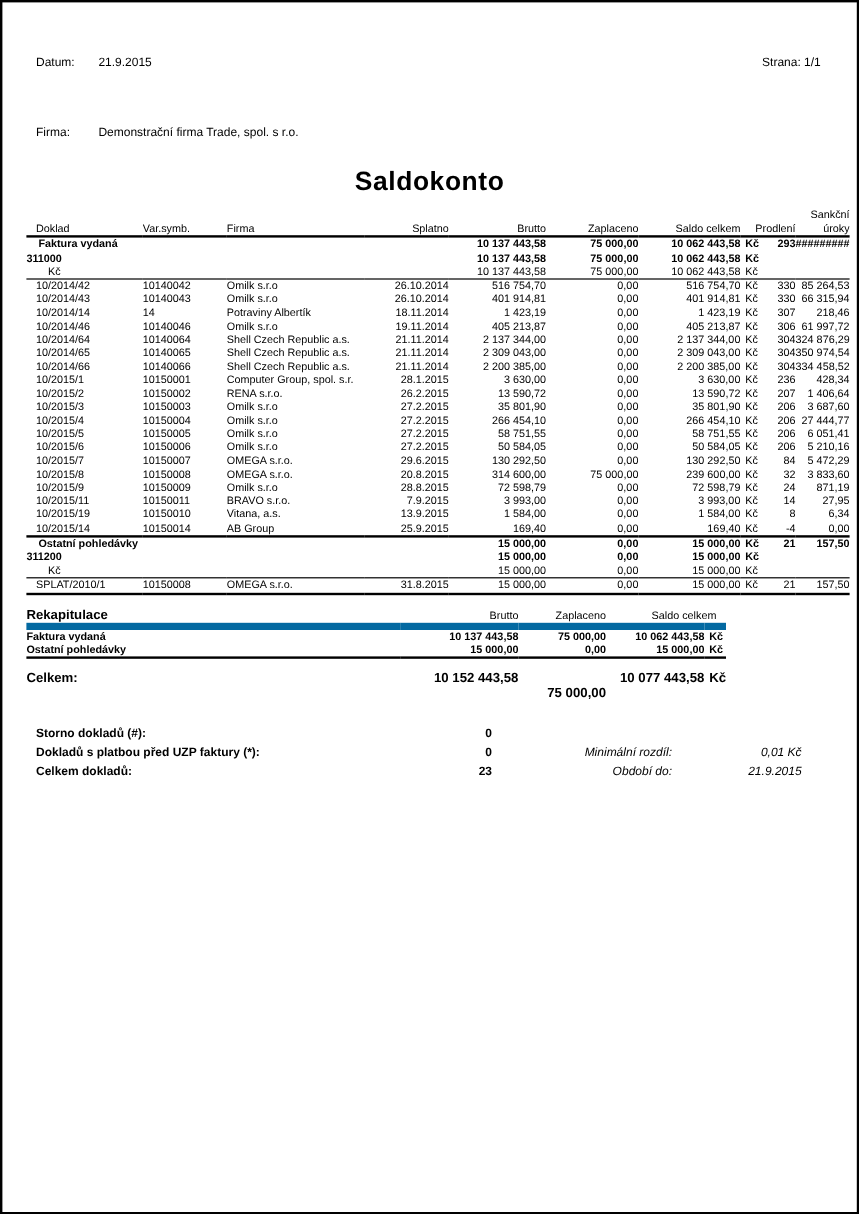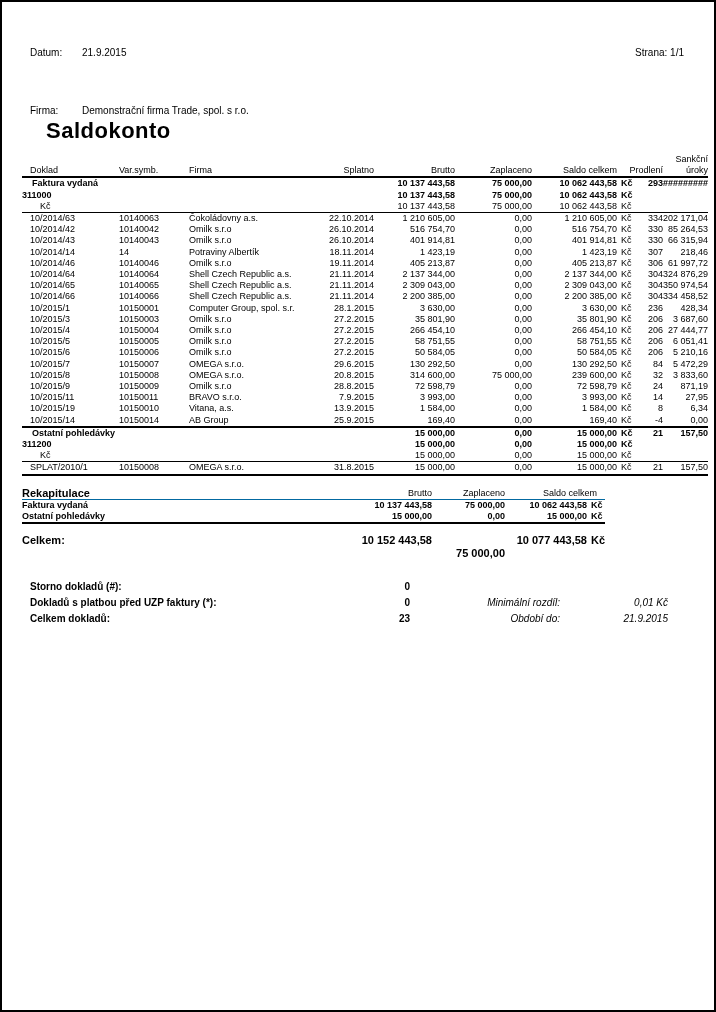--- a/index.html
+++ b/index.html
@@ -6,40 +6,40 @@
   .page{
     width:716px;height:1012px;box-sizing:border-box;
     border:2px solid #000;background:#fff;overflow:hidden;
     font-family:"Liberation Sans","DejaVu Sans",sans-serif;color:#000;
   }
   
   .top-header{margin:34px 30px 0 28px;font-size:10px;line-height:14px;}
   .th-row{display:flex;margin-top:44px;}
   .th-left{display:flex;flex:1;}
   .th-label{width:52px;}
-  .page-title{font-weight:bold;font-size:22px;line-height:26px;letter-spacing:0.5px;padding-left:44px;}
+  .page-title{text-align:center;font-weight:bold;font-size:22px;line-height:26px;margin-top:20px;letter-spacing:0.5px;}
 
   
   table{border-collapse:collapse;table-layout:fixed;}
   td{padding:0;font-size:9px;line-height:11.2px;white-space:nowrap;overflow:hidden;vertical-align:bottom;}
   .saldo{width:686px;margin:10px 0 0 20px;}
   .r{text-align:right;}
   .b{font-weight:bold;}
   .pl8{padding-left:8px;}
   .ind1{padding-left:10px;}
   .ind2{padding-left:18px;}
   .kc{padding-left:4px;}
   tr.hdr2 td{border-bottom:2px solid #000;}
   tr.line1 td{border-bottom:1px solid #000;}
   tr.line2 td{border-bottom:2px solid #000;}
 
   
   .rekap{width:583px;margin:12px 0 0 20px;}
   .rekap-title{font-size:11px;font-weight:bold;}
-  tr.rline1 td{border-bottom:1px solid #0369a1;}
+  tr.rline1 td{border-bottom:6px solid #0369a1;}
   tr.rline2 td{border-bottom:2px solid #000;}
   tr.celkem td{font-size:11px;font-weight:bold;padding-top:10px;overflow:visible;line-height:13px;}
   tr.celkem2 td{font-size:11px;font-weight:bold;overflow:visible;line-height:13px;}
 
   
   .summary{margin:16px 30px 0 28px;font-size:10px;}
   .srow{display:flex;align-items:flex-end;height:16px;}
   .slabel{width:352px;font-weight:bold;}
   .sval{width:28px;text-align:right;font-weight:bold;}
   .ilabel{width:150px;text-align:right;font-style:italic;}
@@ -120,32 +120,20 @@
         </tr>
         <tr class="line1">
           <td class="ind2" colspan="4">Kč</td>
           <td class="r">10 137 443,58</td>
           <td class="r">75 000,00</td>
           <td class="r">10 062 443,58</td>
           <td class="kc">Kč</td>
           <td colspan="2"></td>
         </tr>
         <tr>
-          <td class="pl8">10/2014/63</td>
-          <td>10140063</td>
-          <td>Čokoládovny a.s.</td>
-          <td class="r">22.10.2014</td>
-          <td class="r">1 210 605,00</td>
-          <td class="r">0,00</td>
-          <td class="r">1 210 605,00</td>
-          <td class="kc">Kč</td>
-          <td class="r">334</td>
-          <td class="r">202 171,04</td>
-        </tr>
-        <tr>
           <td class="pl8">10/2014/42</td>
           <td>10140042</td>
           <td>Omilk s.r.o</td>
           <td class="r">26.10.2014</td>
           <td class="r">516 754,70</td>
           <td class="r">0,00</td>
           <td class="r">516 754,70</td>
           <td class="kc">Kč</td>
           <td class="r">330</td>
           <td class="r">85 264,53</td>
@@ -226,20 +214,32 @@
           <td class="pl8">10/2015/1</td>
           <td>10150001</td>
           <td>Computer Group, spol. s.r.</td>
           <td class="r">28.1.2015</td>
           <td class="r">3 630,00</td>
           <td class="r">0,00</td>
           <td class="r">3 630,00</td>
           <td class="kc">Kč</td>
           <td class="r">236</td>
           <td class="r">428,34</td>
+        </tr>
+        <tr>
+          <td class="pl8">10/2015/2</td>
+          <td>10150002</td>
+          <td>RENA s.r.o.</td>
+          <td class="r">26.2.2015</td>
+          <td class="r">13 590,72</td>
+          <td class="r">0,00</td>
+          <td class="r">13 590,72</td>
+          <td class="kc">Kč</td>
+          <td class="r">207</td>
+          <td class="r">1 406,64</td>
         </tr>
         <tr>
           <td class="pl8">10/2015/3</td>
           <td>10150003</td>
           <td>Omilk s.r.o</td>
           <td class="r">27.2.2015</td>
           <td class="r">35 801,90</td>
           <td class="r">0,00</td>
           <td class="r">35 801,90</td>
           <td class="kc">Kč</td>

